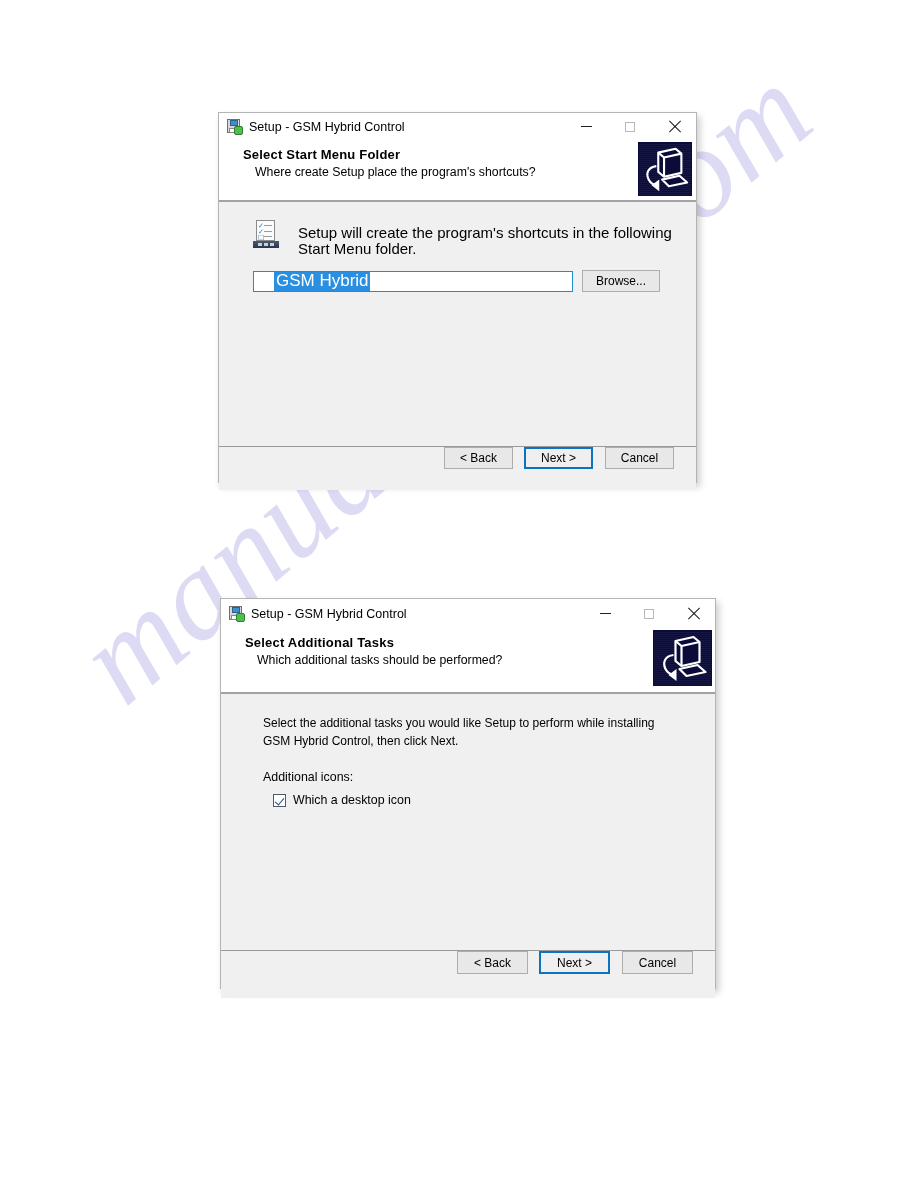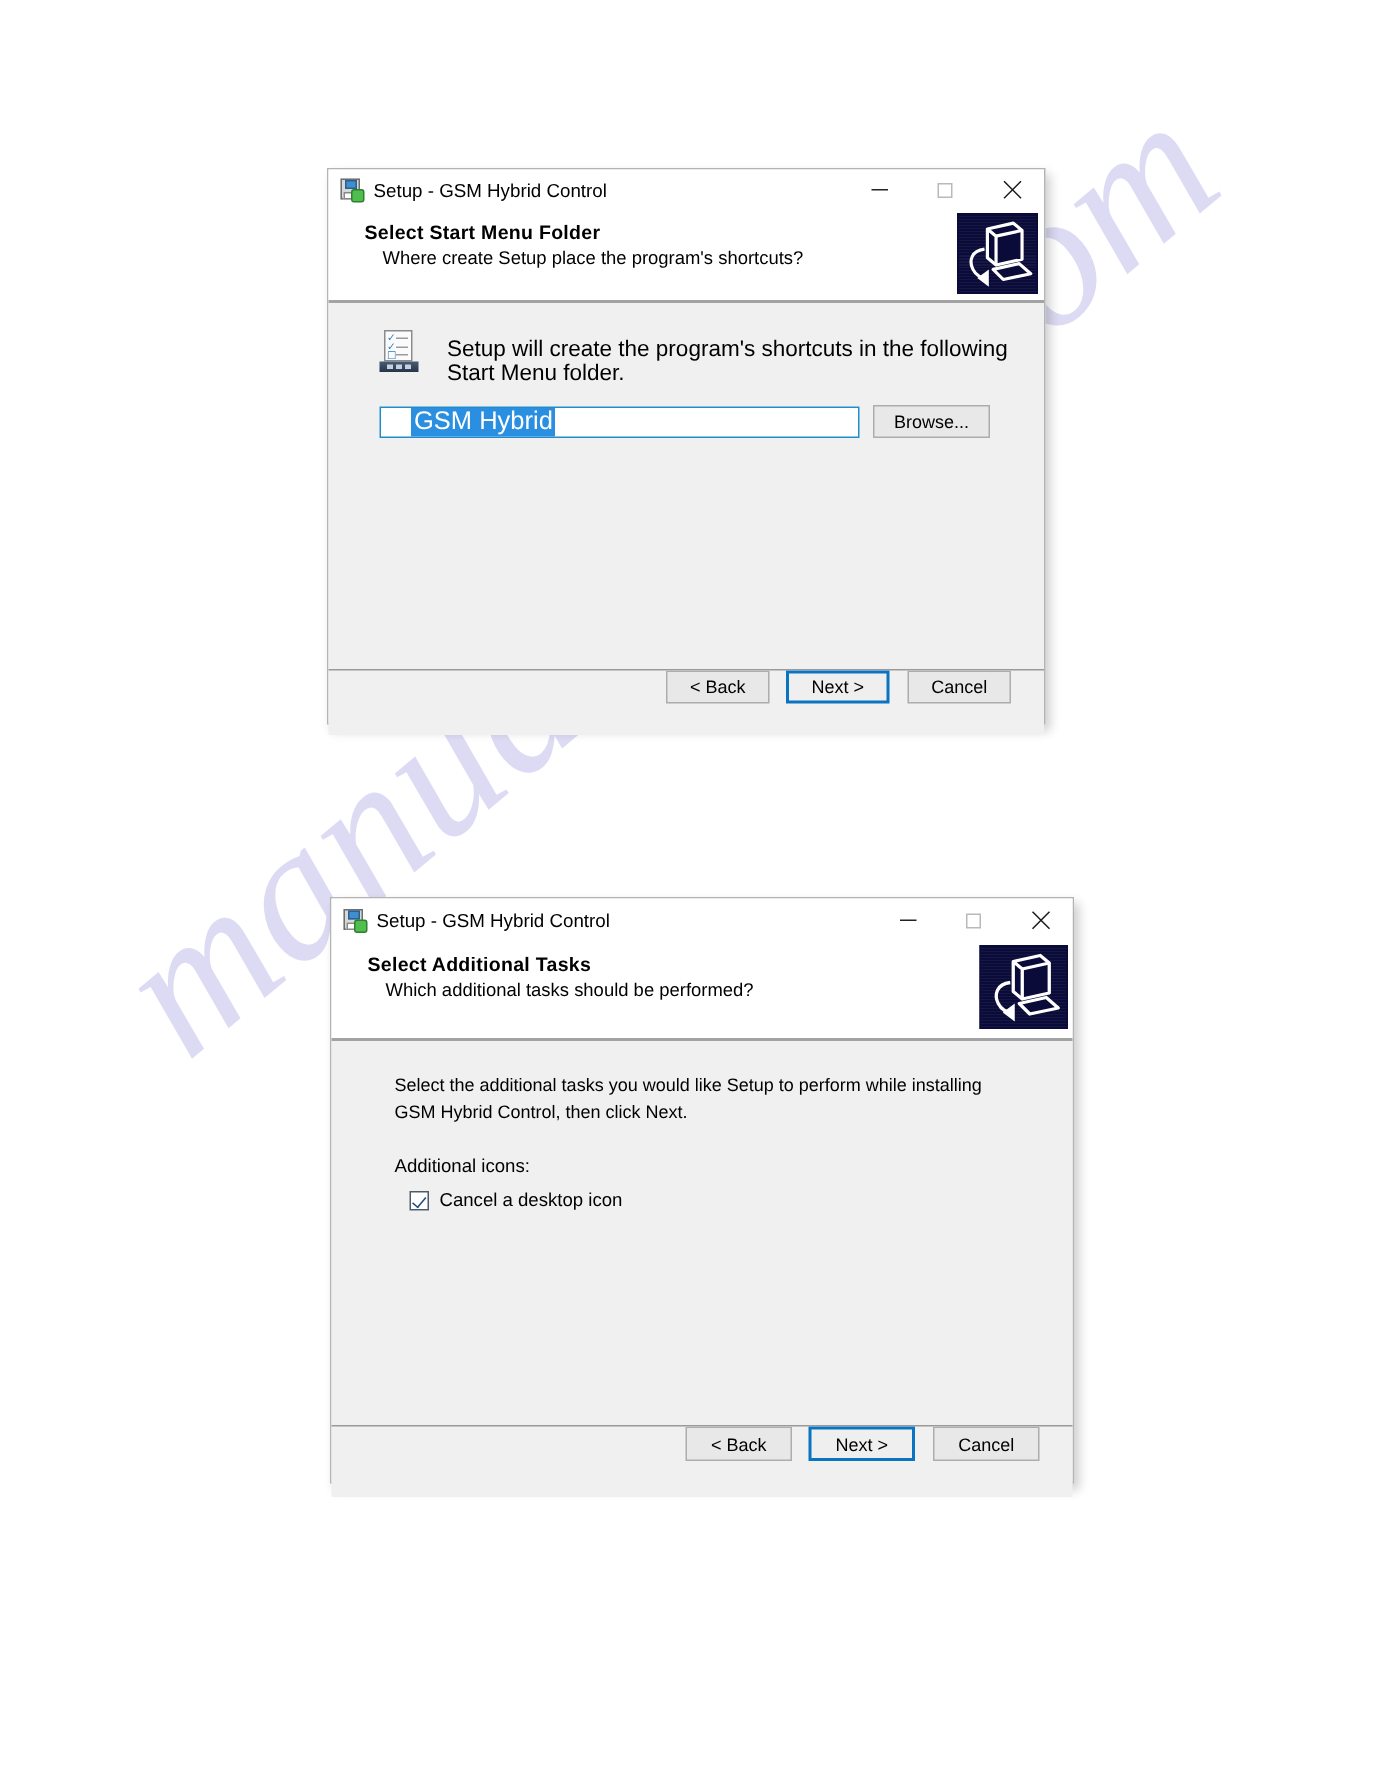--- a/index.html
+++ b/index.html
@@ -505,21 +505,21 @@
         <path d="M21 38 L21 50 L13 44 Z" fill="#ffffff"></path>
       </svg>
     </div>
   </div>
 
   <div class="body-pane">
     <div class="para2">Select the additional tasks you would like Setup to perform while installing GSM Hybrid Control, then click Next.</div>
     <div class="label-additional">Additional icons:</div>
     <div class="check-row">
       <span class="checkbox"></span>
-      <span class="check-label">Cancel a desktop icon</span>
+      <span class="check-label">Which a desktop icon</span>
     </div>
   </div>
 
   <div class="footer">
     <span class="btn btn-nav">&lt; Back</span>
     <span class="btn btn-nav default">Next &gt;</span>
     <span class="btn btn-nav gapped">Cancel</span>
   </div>
 </div>
 

